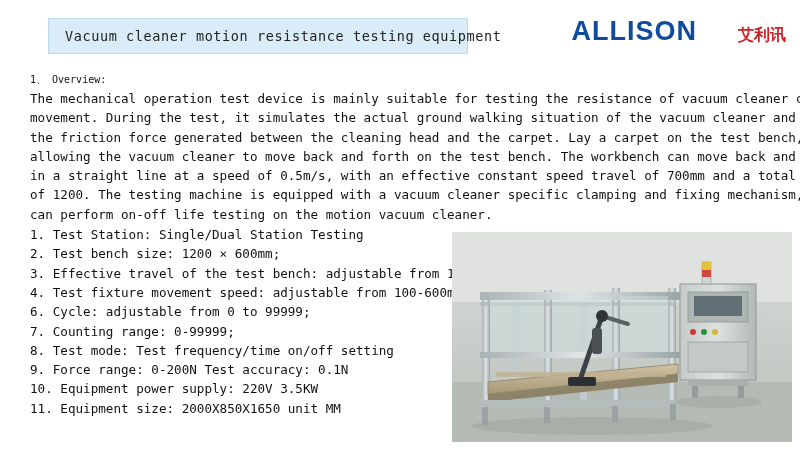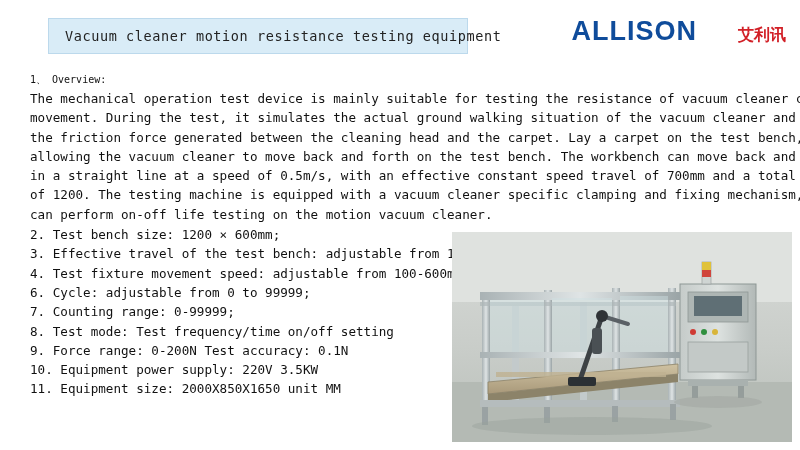--- a/index.html
+++ b/index.html
@@ -136,20 +136,21 @@
       <div>movement. During the test, it simulates the actual ground walking situation of the vacuum cleaner and tests</div>
       <div>the friction force generated between the cleaning head and the carpet. Lay a carpet on the test bench,</div>
       <div>allowing the vacuum cleaner to move back and forth on the test bench. The workbench can move back and forth</div>
       <div>in a straight line at a speed of 0.5m/s, with an effective constant speed travel of 700mm and a total travel</div>
       <div>of 1200. The testing machine is equipped with a vacuum cleaner specific clamping and fixing mechanism, and</div>
       <div>can perform on-off life testing on the motion vacuum cleaner.</div>
     </div>
 
 
     <div class="spec-list">
+      <div class="spec-item">1. Test Station: Single/Dual Station Testing</div>
       <div class="spec-item">2. Test bench size: 1200 × 600mm;</div>
       <div class="spec-item">3. Effective travel of the test bench: adjustable from 100-1200mm;</div>
       <div class="spec-item">4. Test fixture movement speed: adjustable from 100-600mm/s;</div>
       <div class="spec-item">6. Cycle: adjustable from 0 to 99999;</div>
       <div class="spec-item">7. Counting range: 0-99999;</div>
       <div class="spec-item">8. Test mode: Test frequency/time on/off setting</div>
       <div class="spec-item">9. Force range: 0-200N Test accuracy: 0.1N</div>
       <div class="spec-item">10. Equipment power supply: 220V 3.5KW</div>
       <div class="spec-item">11. Equipment size: 2000X850X1650 unit MM</div>
     </div>

